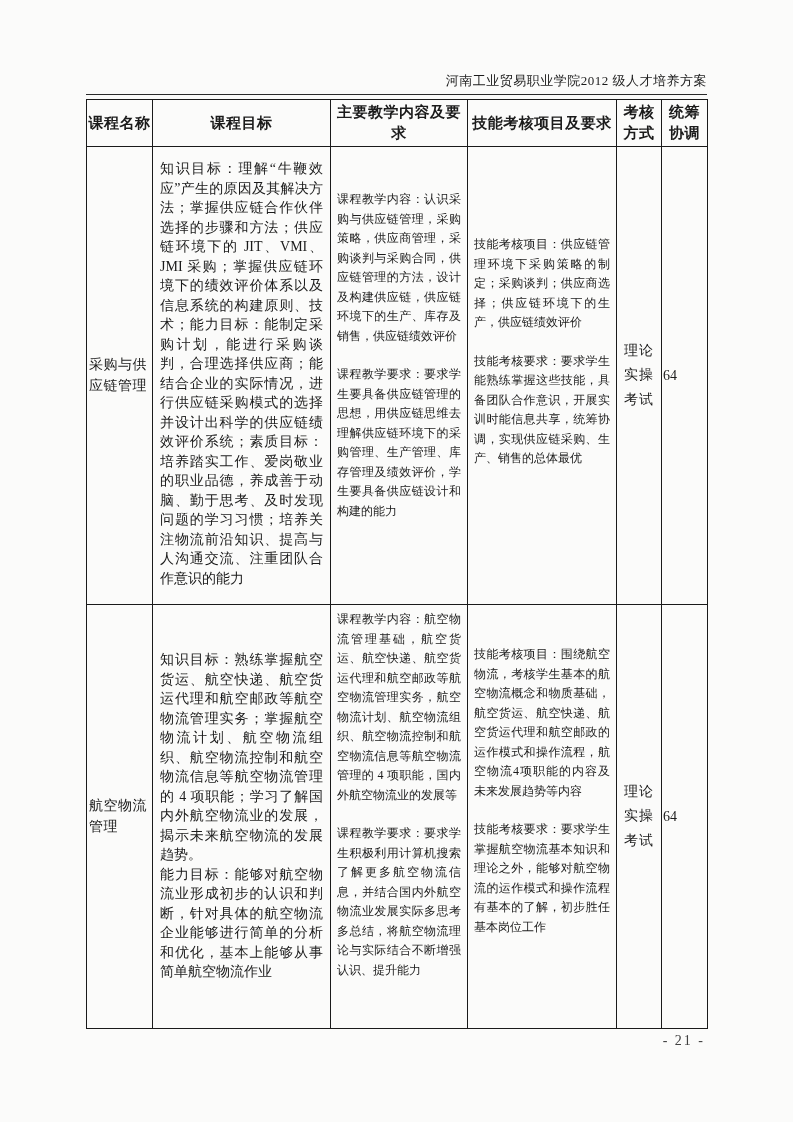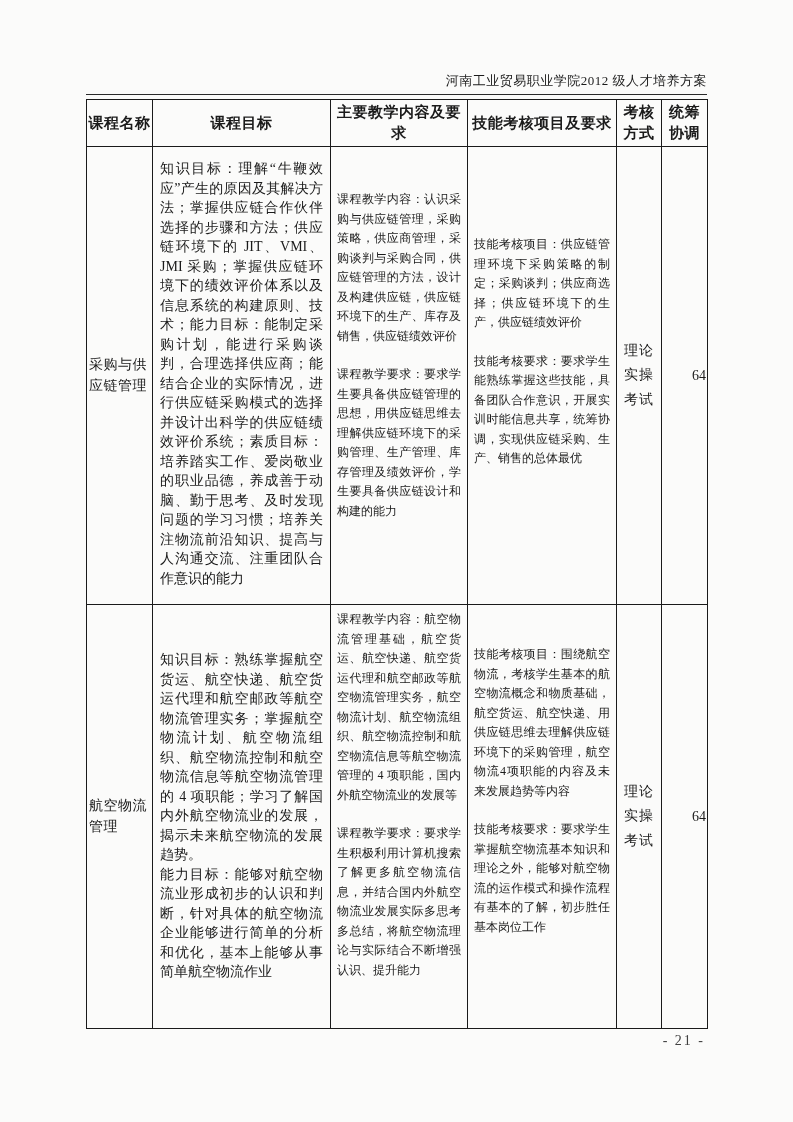--- a/index.html
+++ b/index.html
@@ -60,21 +60,21 @@
   td.r2-content{padding-top:5px;}
   td.r2-assess{padding-top:40px;}
   .para{margin:0;}
   .para.gap{margin-top:19px;font-family:Liberation Serif, serif;}
   td.c-method{
     vertical-align:middle;text-align:center;
     font-size:14px;line-height:1.75;
     padding:2px 4px;letter-spacing:1px;
   }
   td.c-hours{
-    vertical-align:middle;text-align:right;
+    vertical-align:middle;text-align:left;
     font-size:14px;
   }
   .doc-footer{
     position:absolute;top:1033px;right:88px;
     font-size:14px;letter-spacing:2px;
     color:#404040;
   }
 </style>
 </head>
 <body>
@@ -128,21 +128,21 @@
       </td>
       <td class="c-obj r2-obj">
         <div class="para">知识目标：熟练掌握航空货运、航空快递、航空货运代理和航空邮政等航空物流管理实务；掌握航空物流计划、航空物流组织、航空物流控制和航空物流信息等航空物流管理的 4 项职能；学习了解国内外航空物流业的发展，揭示未来航空物流的发展趋势。</div>
         <div class="para">能力目标：能够对航空物流业形成初步的认识和判断，针对具体的航空物流企业能够进行简单的分析和优化，基本上能够从事简单航空物流作业</div>
       </td>
       <td class="c-content r2-content">
         <div class="para">课程教学内容：航空物流管理基础，航空货运、航空快递、航空货运代理和航空邮政等航空物流管理实务，航空物流计划、航空物流组织、航空物流控制和航空物流信息等航空物流管理的 4 项职能，国内外航空物流业的发展等</div>
         <div class="para gap">课程教学要求：要求学生积极利用计算机搜索了解更多航空物流信息，并结合国内外航空物流业发展实际多思考多总结，将航空物流理论与实际结合不断增强认识、提升能力</div>
       </td>
       <td class="c-assess r2-assess">
-        <div class="para">技能考核项目：围绕航空物流，考核学生基本的航空物流概念和物质基础，航空货运、航空快递、用供应链思维去理解供应链环境下的采购管理，航空物流4项职能的内容及未来发展趋势等内容</div>
+        <div class="para">技能考核项目：围绕航空物流，考核学生基本的航空物流概念和物质基础，航空货运、航空快递、航空货运代理和航空邮政的运作模式和操作流程，航空物流4项职能的内容及未来发展趋势等内容</div>
         <div class="para gap">技能考核要求：要求学生掌握航空物流基本知识和理论之外，能够对航空物流的运作模式和操作流程有基本的了解，初步胜任基本岗位工作</div>
       </td>
       <td class="c-method">理论实操考试</td>
       <td class="c-hours">64</td>
     </tr>
   </tbody>
 </table>
 
 <div class="doc-footer">- 21 -</div>
 

